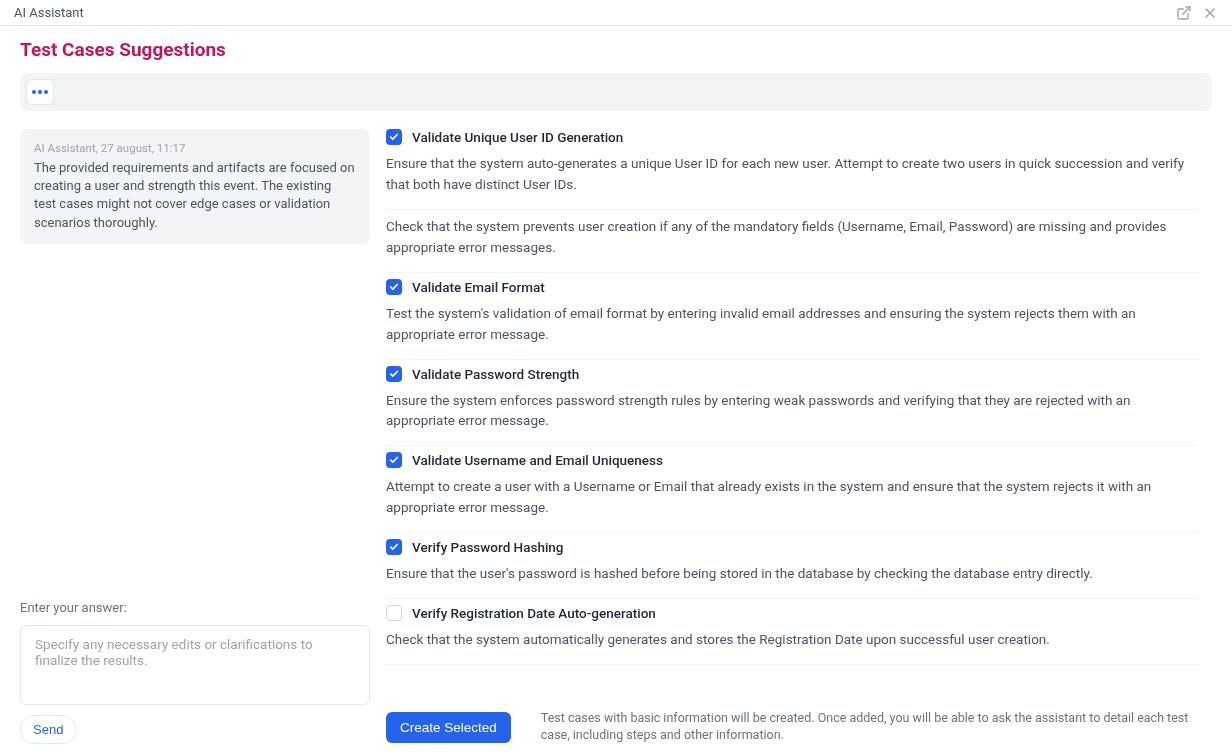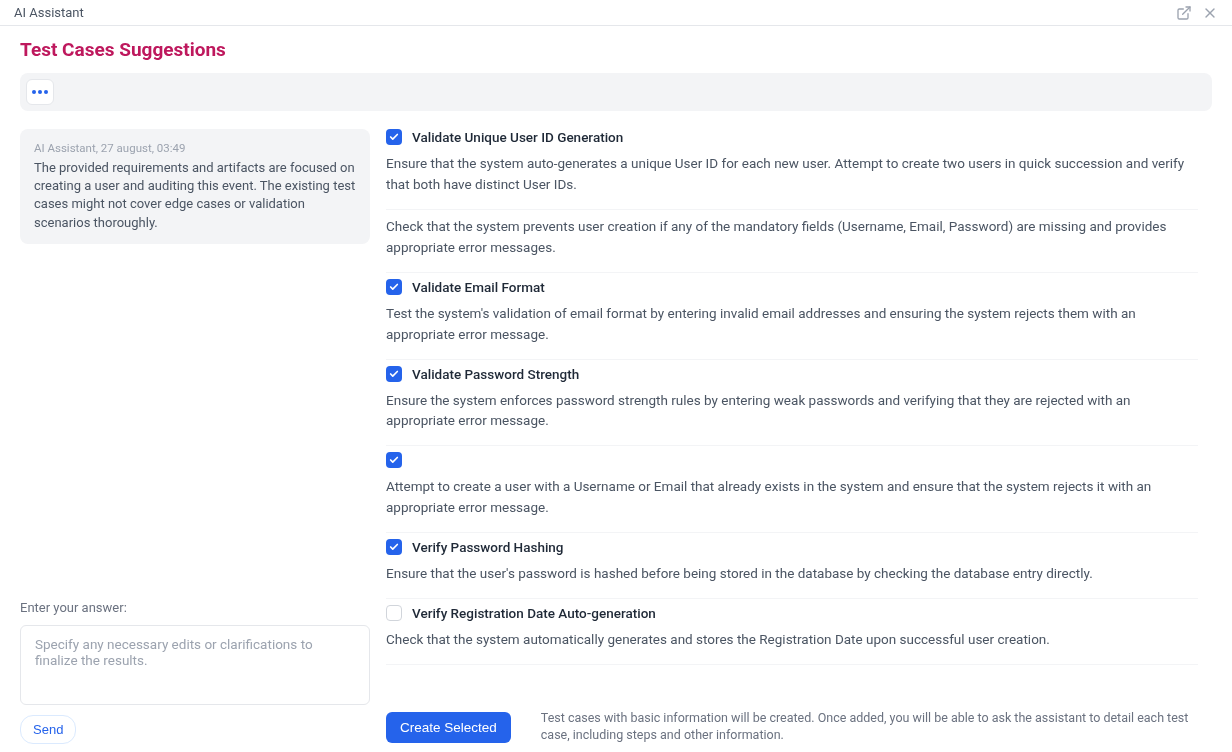--- a/index.html
+++ b/index.html
@@ -237,22 +237,22 @@
           <circle cx="9" cy="3" r="2" fill="#2563eb"></circle>
           <circle cx="15" cy="3" r="2" fill="#2563eb"></circle>
         </svg>
       </span>
     </div>
 
     <div class="main-row">
 
       <div class="left-col">
         <div class="msg-card">
-          <div class="msg-meta">AI Assistant, 27 august, 03:49</div>
-          <div class="msg-body">The provided requirements and artifacts are focused on creating a user and auditing this event. The existing test cases might not cover edge cases or validation scenarios thoroughly.</div>
+          <div class="msg-meta">AI Assistant, 27 august, 11:17</div>
+          <div class="msg-body">The provided requirements and artifacts are focused on creating a user and strength this event. The existing test cases might not cover edge cases or validation scenarios thoroughly.</div>
         </div>
         <div class="left-spacer"></div>
         <div class="answer-label">Enter your answer:</div>
         <textarea class="answer-box" placeholder="Specify any necessary edits or clarifications to finalize the results." style=""></textarea>
         <button class="send-btn">Send</button>
       </div>
 
       <div class="right-col">
         <div class="suggestions" id="suggestions-list">
             <div class="suggestion">
@@ -291,20 +291,21 @@
               </div>
               <div class="sugg-desc">Ensure the system enforces password strength rules by entering weak passwords and verifying that they are rejected with an appropriate error message.</div>
             </div>
             <div class="suggestion">
               <div class="sugg-head">
                 <span class="checkbox checked">
                   <svg width="10" height="10" viewBox="0 0 24 24" fill="none" stroke="#fff" stroke-width="4" stroke-linecap="round" stroke-linejoin="round">
                     <polyline points="20 6 9 17 4 12"></polyline>
                   </svg>
                 </span>
+                <span class="sugg-title">Validate Username and Email Uniqueness</span>
               </div>
               <div class="sugg-desc">Attempt to create a user with a Username or Email that already exists in the system and ensure that the system rejects it with an appropriate error message.</div>
             </div>
             <div class="suggestion">
               <div class="sugg-head">
                 <span class="checkbox checked">
                   <svg width="10" height="10" viewBox="0 0 24 24" fill="none" stroke="#fff" stroke-width="4" stroke-linecap="round" stroke-linejoin="round">
                     <polyline points="20 6 9 17 4 12"></polyline>
                   </svg>
                 </span>

